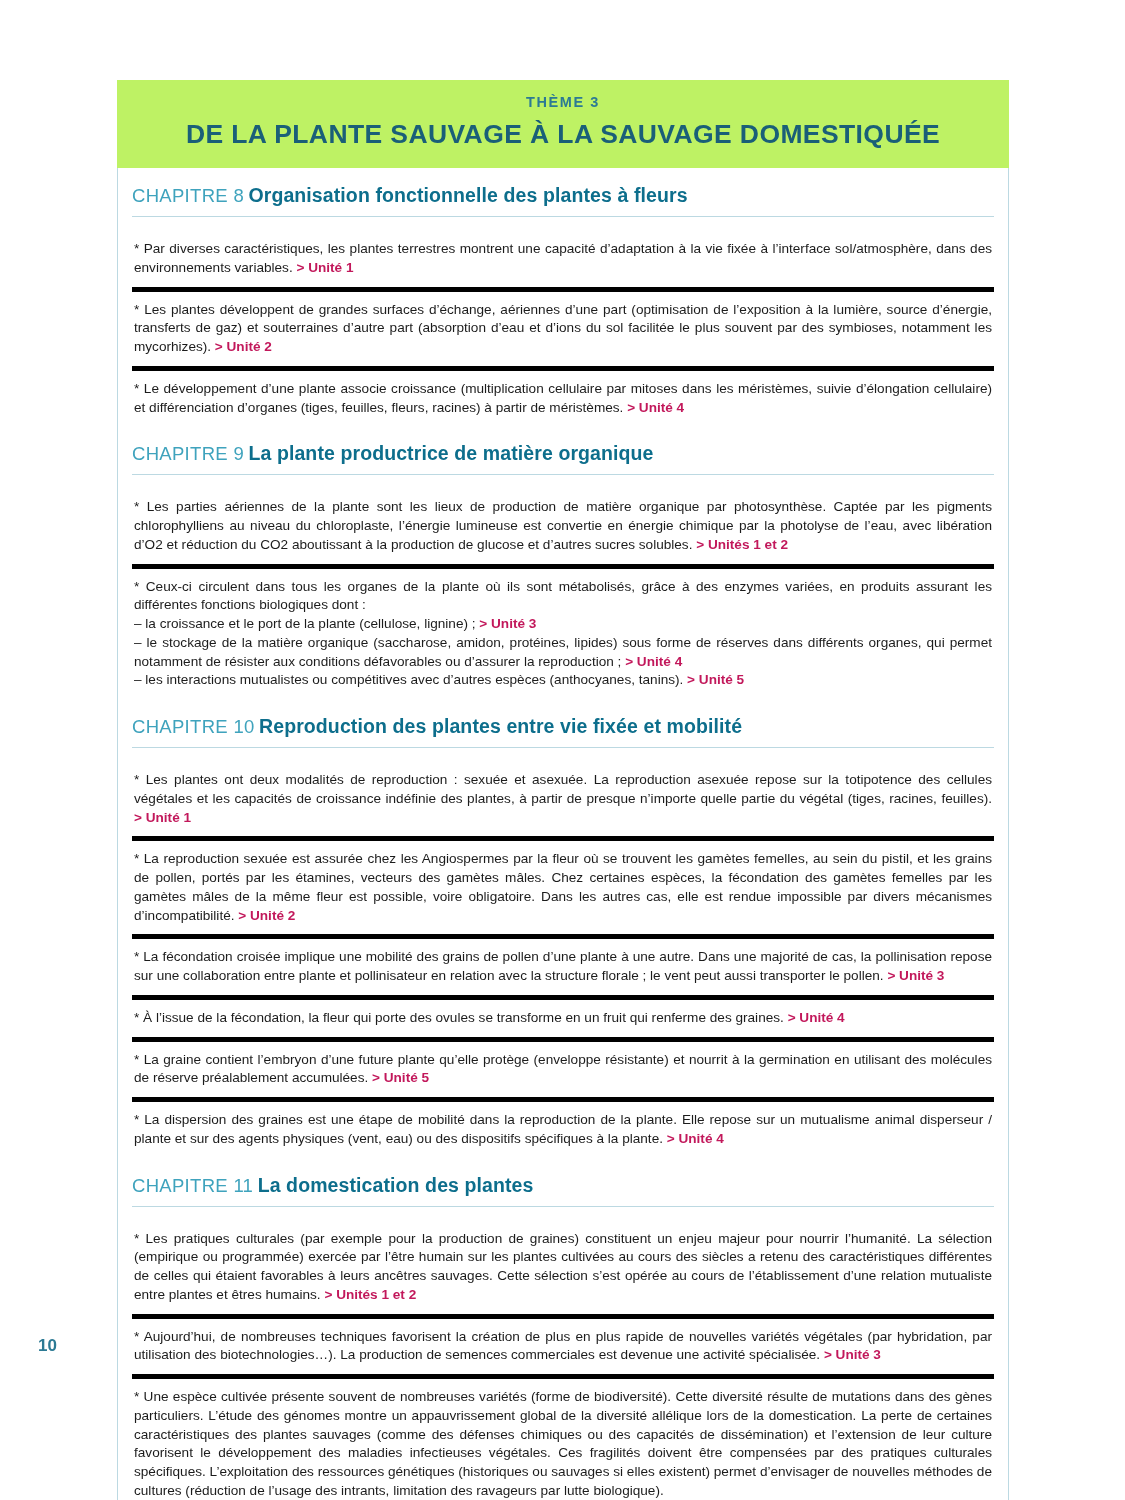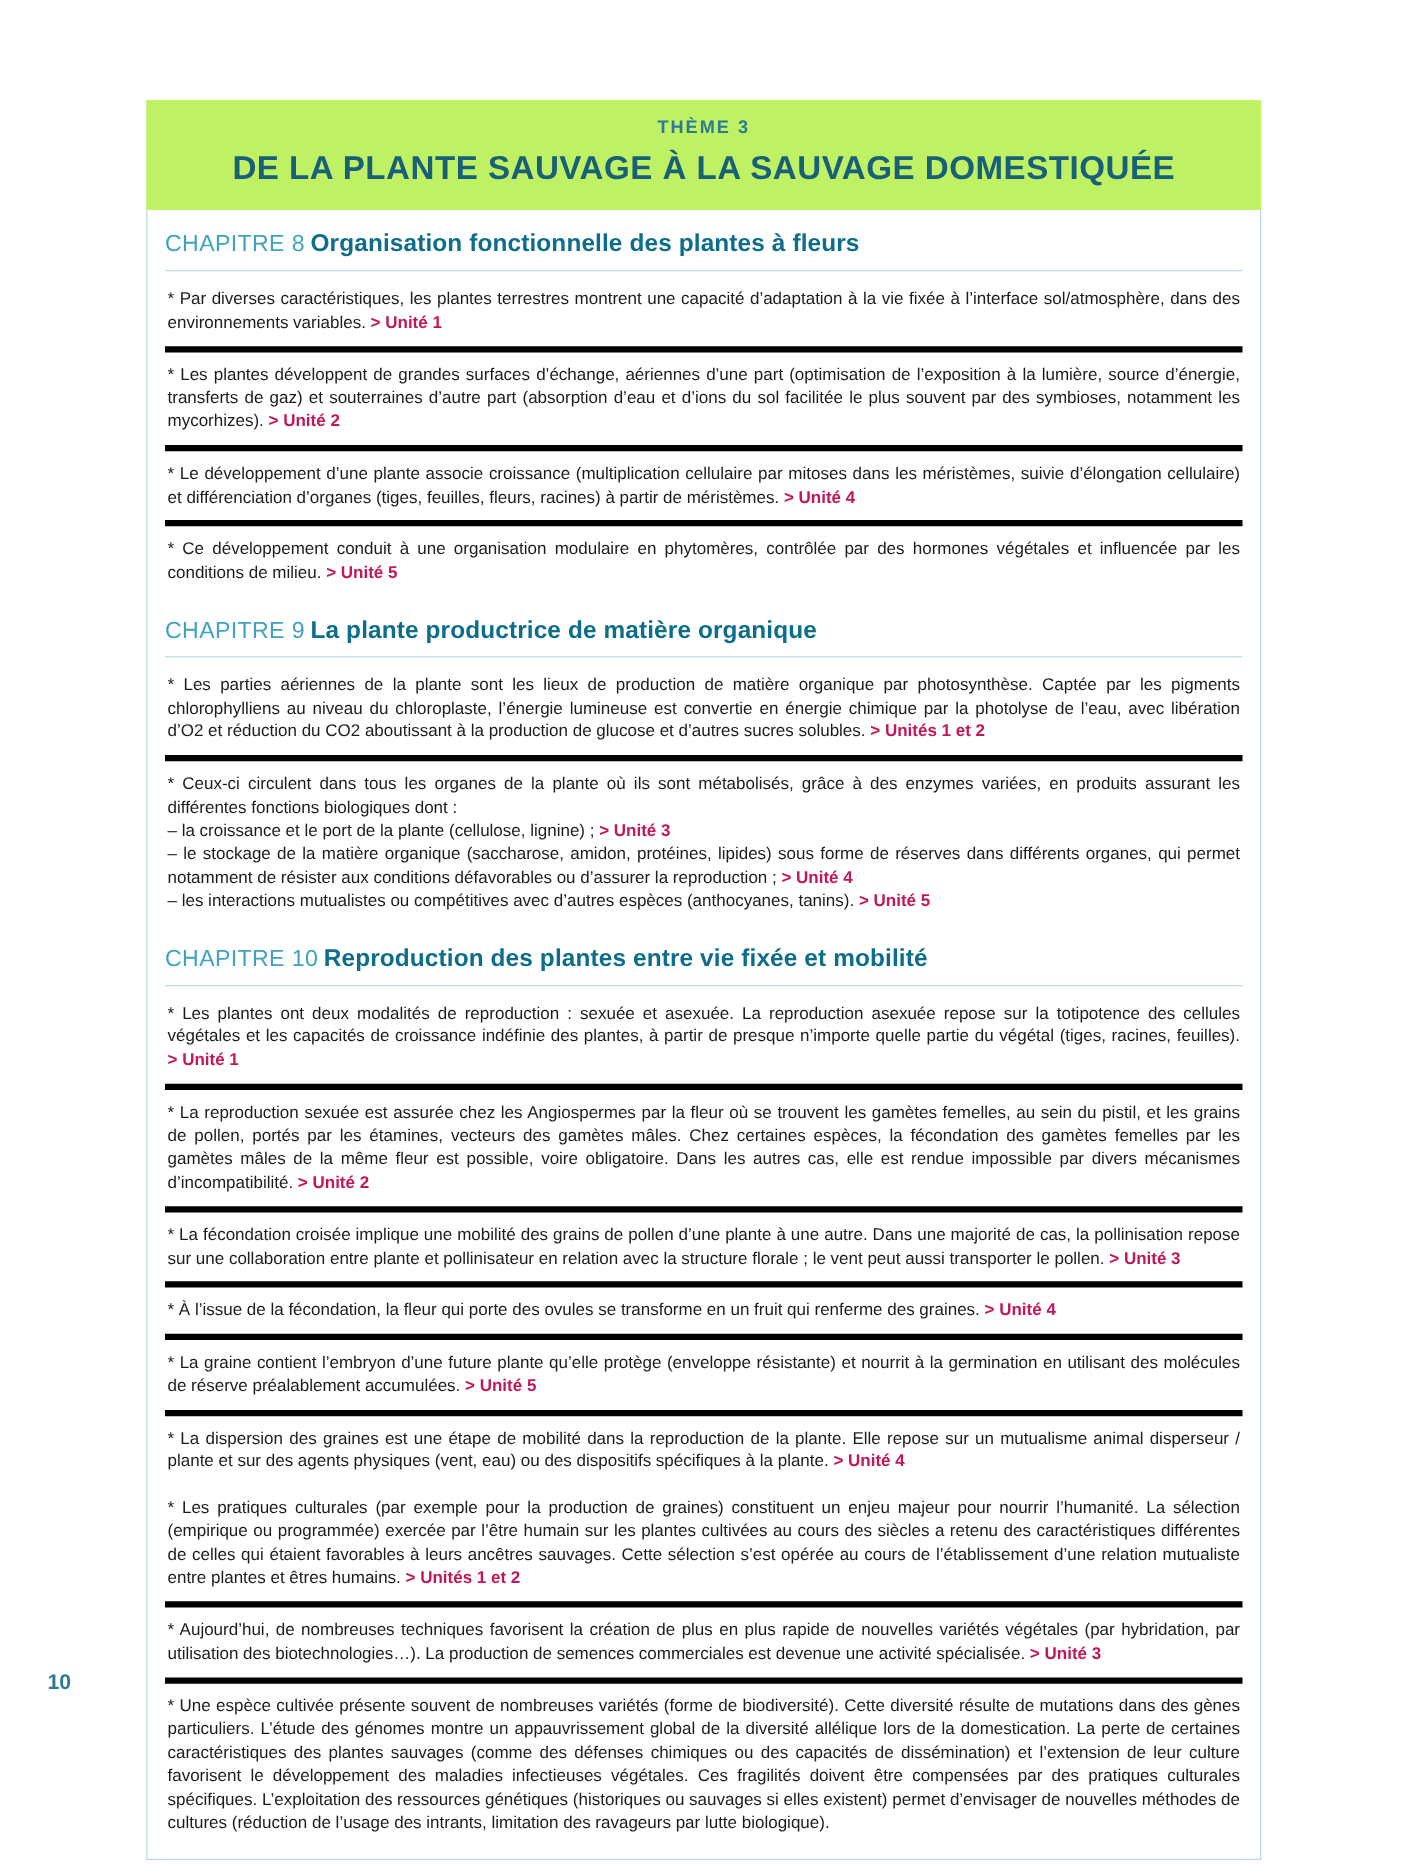--- a/index.html
+++ b/index.html
@@ -51,21 +51,21 @@
     border-right: 1.5px solid #bcd9e2;
     border-bottom: 1.5px solid #bcd9e2;
     padding: 0 0 10px 0;
   }
   .chapter {
     padding: 0 14px;
   }
   .chapter-head {
     border-bottom: 1.5px solid #bcd9e2;
     padding: 16px 0 9px 0;
-    margin-bottom: 4px;
+    margin-bottom: 14px;
     white-space: nowrap;
   }
   .chapter-num {
     color: #3fa3bd;
     font-size: 18.5px;
     letter-spacing: 0.3px;
   }
   .chapter-name {
     color: #0d6e8c;
     font-size: 19.5px;
@@ -118,21 +118,20 @@
     <div class="chapters">
 
       <div class="chapter">
         <div class="chapter-head">
           <span class="chapter-num">CHAPITRE 8</span>
           <span class="chapter-name">Organisation fonctionnelle des plantes à fleurs</span>
         </div>
         <div class="para"><span>* Par diverses caractéristiques, les plantes terrestres montrent une capacité d’adaptation à la vie fixée à l’interface sol/atmosphère, dans des environnements variables. </span><span class="unit">&gt; Unité 1</span></div>
         <div class="para"><span>* Les plantes développent de grandes surfaces d’échange, aériennes d’une part (optimisation de l’exposition à la lumière, source d’énergie, transferts de gaz) et souterraines d’autre part (absorption d’eau et d’ions du sol facilitée le plus souvent par des symbioses, notamment les mycorhizes). </span><span class="unit">&gt; Unité 2</span></div>
         <div class="para"><span>* Le développement d’une plante associe croissance (multiplication cellulaire par mitoses dans les méristèmes, suivie d’élongation cellulaire) et différenciation d’organes (tiges, feuilles, fleurs, racines) à partir de méristèmes. </span><span class="unit">&gt; Unité 4</span></div>
-        <div class="para"><span>* Ce développement conduit à une organisation modulaire en phytomères, contrôlée par des hormones végétales et influencée par les conditions de milieu. </span><span class="unit">&gt; Unité 5</span></div>
       </div>
 
       <div class="chapter">
         <div class="chapter-head">
           <span class="chapter-num">CHAPITRE 9</span>
           <span class="chapter-name">La plante productrice de matière organique</span>
         </div>
         <div class="para"><span>* Les parties aériennes de la plante sont les lieux de production de matière organique par photosynthèse. Captée par les pigments chlorophylliens au niveau du chloroplaste, l’énergie lumineuse est convertie en énergie chimique par la photolyse de l’eau, avec libération d’O2 et réduction du CO2 aboutissant à la production de glucose et d’autres sucres solubles. </span><span class="unit">&gt; Unités 1 et 2</span></div>
         <div class="para">
           <span>* Ceux-ci circulent dans tous les organes de la plante où ils sont métabolisés, grâce à des enzymes variées, en produits assurant les différentes fonctions biologiques dont :</span>
@@ -149,20 +148,24 @@
         </div>
         <div class="para"><span>* Les plantes ont deux modalités de reproduction : sexuée et asexuée. La reproduction asexuée repose sur la totipotence des cellules végétales et les capacités de croissance indéfinie des plantes, à partir de presque n’importe quelle partie du végétal (tiges, racines, feuilles). </span><span class="unit">&gt; Unité 1</span></div>
         <div class="para"><span>* La reproduction sexuée est assurée chez les Angiospermes par la fleur où se trouvent les gamètes femelles, au sein du pistil, et les grains de pollen, portés par les étamines, vecteurs des gamètes mâles. Chez certaines espèces, la fécondation des gamètes femelles par les gamètes mâles de la même fleur est possible, voire obligatoire. Dans les autres cas, elle est rendue impossible par divers mécanismes d’incompatibilité. </span><span class="unit">&gt; Unité 2</span></div>
         <div class="para"><span>* La fécondation croisée implique une mobilité des grains de pollen d’une plante à une autre. Dans une majorité de cas, la pollinisation repose sur une collaboration entre plante et pollinisateur en relation avec la structure florale ; le vent peut aussi transporter le pollen. </span><span class="unit">&gt; Unité 3</span></div>
         <div class="para"><span>* À l’issue de la fécondation, la fleur qui porte des ovules se transforme en un fruit qui renferme des graines. </span><span class="unit">&gt; Unité 4</span></div>
         <div class="para"><span>* La graine contient l’embryon d’une future plante qu’elle protège (enveloppe résistante) et nourrit à la germination en utilisant des molécules de réserve préalablement accumulées. </span><span class="unit">&gt; Unité 5</span></div>
         <div class="para"><span>* La dispersion des graines est une étape de mobilité dans la reproduction de la plante. Elle repose sur un mutualisme animal disperseur / plante et sur des agents physiques (vent, eau) ou des dispositifs spécifiques à la plante. </span><span class="unit">&gt; Unité 4</span></div>
       </div>
 
       <div class="chapter">
+        <div class="chapter-head">
+          <span class="chapter-num">CHAPITRE 11</span>
+          <span class="chapter-name">La domestication des plantes</span>
+        </div>
         <div class="para"><span>* Les pratiques culturales (par exemple pour la production de graines) constituent un enjeu majeur pour nourrir l’humanité. La sélection (empirique ou programmée) exercée par l’être humain sur les plantes cultivées au cours des siècles a retenu des caractéristiques différentes de celles qui étaient favorables à leurs ancêtres sauvages. Cette sélection s’est opérée au cours de l’établissement d’une relation mutualiste entre plantes et êtres humains. </span><span class="unit">&gt; Unités 1 et 2</span></div>
         <div class="para"><span>* Aujourd’hui, de nombreuses techniques favorisent la création de plus en plus rapide de nouvelles variétés végétales (par hybridation, par utilisation des biotechnologies…). La production de semences commerciales est devenue une activité spécialisée. </span><span class="unit">&gt; Unité 3</span></div>
         <div class="para"><span>* Une espèce cultivée présente souvent de nombreuses variétés (forme de biodiversité). Cette diversité résulte de mutations dans des gènes particuliers. L’étude des génomes montre un appauvrissement global de la diversité allélique lors de la domestication. La perte de certaines caractéristiques des plantes sauvages (comme des défenses chimiques ou des capacités de dissémination) et l’extension de leur culture favorisent le développement des maladies infectieuses végétales. Ces fragilités doivent être compensées par des pratiques culturales spécifiques. L’exploitation des ressources génétiques (historiques ou sauvages si elles existent) permet d’envisager de nouvelles méthodes de cultures (réduction de l’usage des intrants, limitation des ravageurs par lutte biologique). </span></div>
 
       </div>
 
     </div>
   </div>
 
   <div class="page-number">10</div>

